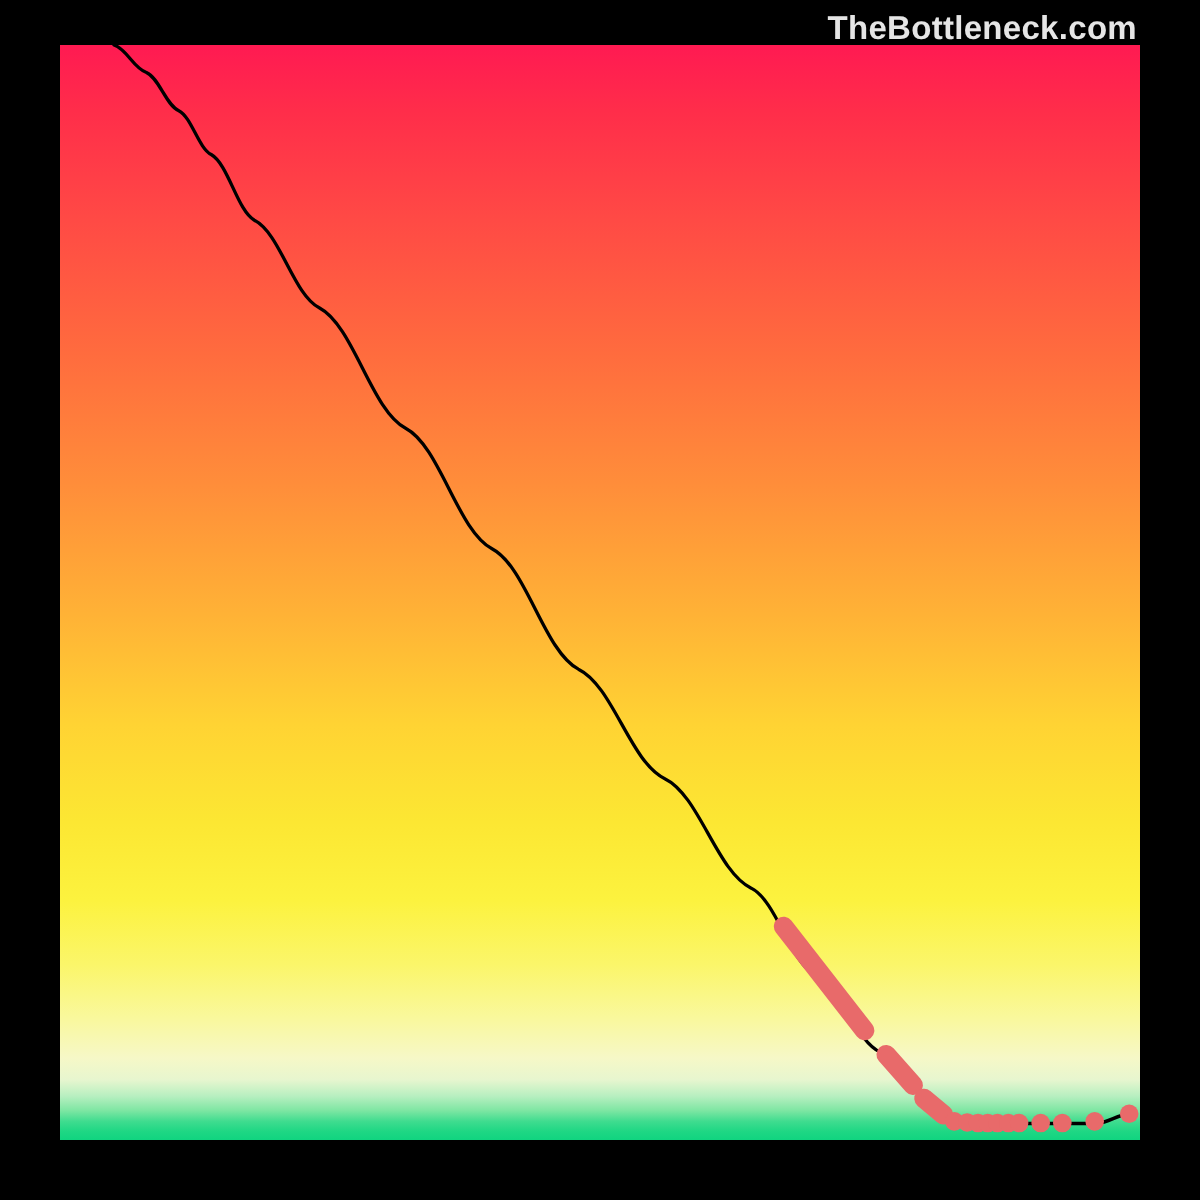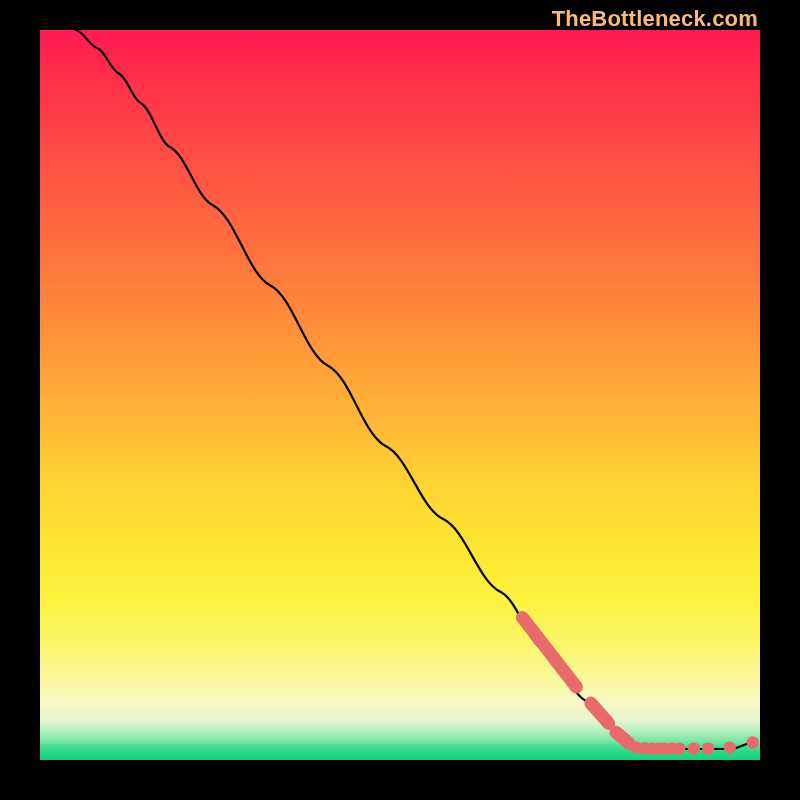--- a/index.html
+++ b/index.html
@@ -44,21 +44,21 @@
       #10d480 100%
     );
   }
   .watermark {
     position: absolute;
     top: 6px;
     right: 42px;
     font-family: Arial, Helvetica, sans-serif;
     font-size: 22px;
     font-weight: 600;
-    color: #fdba74;
+    color: #e5e5e5;
     letter-spacing: 0.2px;
     user-select: none;
   }
   svg.overlay {
     position: absolute;
     left: 0;
     top: 0;
     width: 720px;
     height: 730px;
   }

